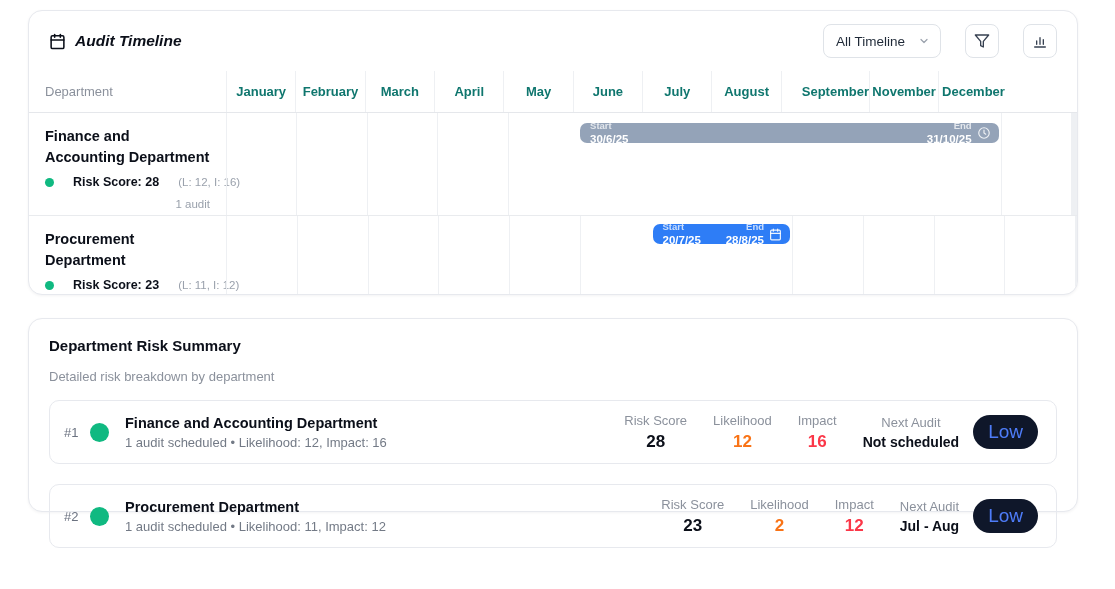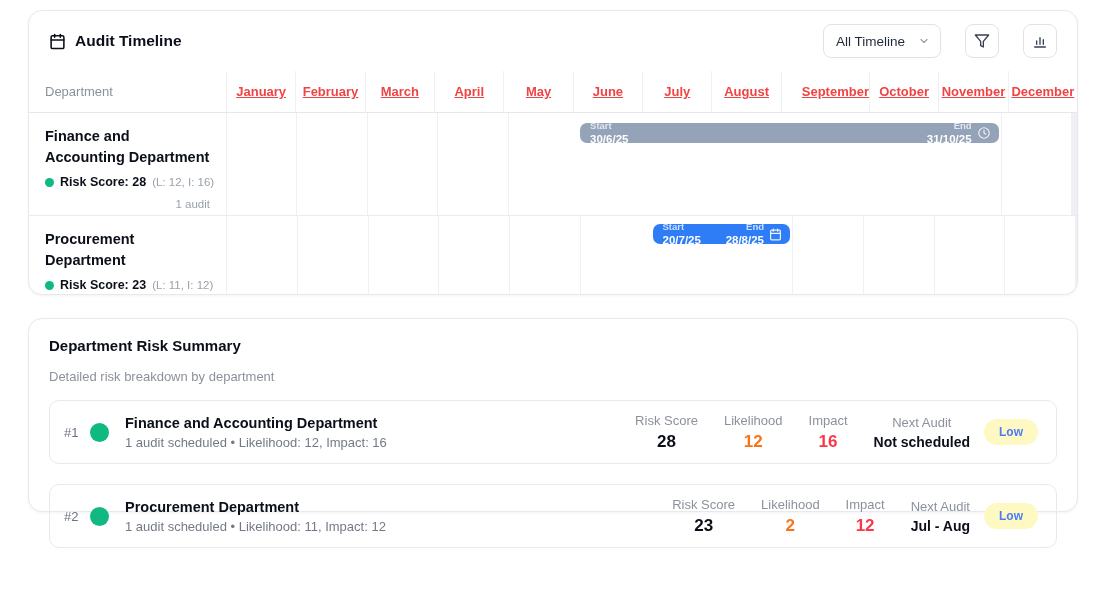--- a/index.html
+++ b/index.html
@@ -1,39 +1,39 @@
 <!DOCTYPE html>
 <html><head>
 <meta charset="utf-8">
 <style>
   * { margin:0; padding:0; box-sizing:border-box; }
   html,body { width:1115px; height:589px; background:#ffffff; font-family:"Liberation Sans", sans-serif; color:#111827; }
   .card { position:absolute; left:28px; width:1050px; background:#fff; border:1px solid #e7e9ee; border-radius:14px; box-shadow:0 1px 3px rgba(16,24,40,.05); }
   
   #timeline-card { top:10px; height:285px; overflow:hidden; }
   .tl-header { height:60px; display:flex; align-items:center; justify-content:space-between; padding:0 20px; }
-  .tl-title-wrap { display:flex; align-items:center; gap:9px; }
+  .tl-title-wrap { display:flex; align-items:center; gap:9px;font-style:italic; }
   .tl-title { font-size:15.5px; font-weight:700; color:#0b0f19; }
   .tl-controls { display:flex; align-items:center; gap:24px; }
   .select-box { display:flex; align-items:center; justify-content:space-between; width:118px; height:34px; border:1px solid #dfe3e8; border-radius:8px; padding:0 10px 0 12px; cursor:pointer; background:#fff; }
   .select-box span { font-size:13.5px; font-weight:500; color:#1f2937; }
   .icon-btn { width:34px; height:34px; border:1px solid #dfe3e8; border-radius:8px; background:#fff; display:flex; align-items:center; justify-content:center; cursor:pointer; }
   
   .tl-row { display:flex; width:100%; }
   .dept-col { width:197px; flex:0 0 197px; padding:0 16px; }
   .months-grid { flex:1; display:grid; grid-template-columns:repeat(12,1fr); position:relative; }
   .head-row { height:42px; border-bottom:1px solid #e5e7eb; }
   .head-row .dept-col { display:flex; align-items:center; }
   .dept-head-label { font-size:13px; color:#8b919c; font-weight:500; }
-  .month-head-cell { display:flex; align-items:center; justify-content:center; font-size:13px; font-weight:600; color:#ef4444; border-left:1px solid #eef0f3;text-decoration:underline; }
+  .month-head-cell { display:flex; align-items:center; justify-content:center; font-size:13px; font-weight:600; color:#0f766e; border-left:1px solid #eef0f3; }
   .month-cell { border-left:1px solid #eef0f3; }
   .body-row-1 { height:103px; border-bottom:1px solid #e9ebee; }
   .body-row-2 { height:80px; }
   .dept-name { font-size:14.5px; font-weight:700; color:#0b0f19; line-height:1.45; margin-top:13px; }
-  .risk-line { display:flex; align-items:center; gap:6px; margin-top:7px; white-space:nowrap;text-align:right; }
+  .risk-line { display:flex; align-items:center; gap:19px; margin-top:7px; white-space:nowrap;text-align:right; }
   .dot-sm { width:9px; height:9px; border-radius:50%; background:#10b981; flex:0 0 auto; }
   .risk-score-txt { font-size:12.5px; font-weight:700; color:#0b0f19; }
   .risk-li-txt { font-size:11.5px; color:#9aa1ac; }
   .audit-count { font-size:11.5px; color:#9aa1ac; margin-top:9px;text-align:right; }
   .gantt-bar { grid-row:1; align-self:start; height:20px; border-radius:7px; display:flex; align-items:center; justify-content:space-between; padding:0 8px 0 10px; margin:0 2px; cursor:pointer; }
   .bar-top-1 { margin-top:10px; }
   .bar-top-2 { margin-top:8px; }
   .bar-block { display:flex; flex-direction:column; justify-content:center; line-height:1.25; }
   .bar-block.right { text-align:right; }
   .bar-lbl { font-size:9.5px; font-weight:600; color:rgba(255,255,255,.75); }
@@ -49,21 +49,21 @@
   .dot-lg { width:19px; height:19px; border-radius:50%; background:#10b981; margin:0 16px 0 2px; flex:0 0 auto; }
   .sum-name { font-size:14.5px; font-weight:700; color:#0b0f19; }
   .sum-details { font-size:13px; color:#737a86; margin-top:4px; }
   .metrics { display:flex; align-items:center; margin-left:auto; gap:26px; }
   .metric { display:flex; flex-direction:column; align-items:center; gap:4px; }
   .metric-label { font-size:13px; color:#8b919c; }
   .metric-value { font-size:17px; font-weight:700; color:#0b0f19; }
   .metric-value.orange { color:#f97316; }
   .metric-value.red { color:#fb3748; }
   .metric.next-audit .metric-value { font-size:14px; }
-  .badge { background:#fef9c3; color:#4e7cf8; font-size:12px; font-weight:700; border-radius:999px; padding:6px 15px; margin-left:14px; }
+  .badge { background:#0f172a; color:#4e7cf8; font-size:19px; font-weight:400; border-radius:999px; padding:6px 15px; margin-left:14px; }
   svg { display:block; }
 </style>
 </head>
 <body>
 
 <div class="card" id="timeline-card">
   <div class="tl-header">
     <div class="tl-title-wrap">
       <span>
         <svg width="17" height="17" viewBox="0 0 24 24" fill="none" stroke="#0b0f19" stroke-width="2.2" stroke-linecap="round" stroke-linejoin="round">
@@ -111,21 +111,20 @@
     <div class="months-grid">
         <div class="month-head-cell" style="grid-row: 1;">January</div>
         <div class="month-head-cell" style="grid-row: 1;">February</div>
         <div class="month-head-cell" style="grid-row: 1;">March</div>
         <div class="month-head-cell" style="grid-row: 1;">April</div>
         <div class="month-head-cell" style="grid-row: 1;">May</div>
         <div class="month-head-cell" style="grid-row: 1;">June</div>
         <div class="month-head-cell" style="grid-row: 1;">July</div>
         <div class="month-head-cell" style="grid-row: 1;">August</div>
         <div class="month-head-cell" style="grid-row: 1; padding-left: 20px;">September</div>
-        <div class="month-head-cell" style="grid-row: 1;">October</div>
         <div class="month-head-cell" style="grid-row: 1;">November</div>
         <div class="month-head-cell" style="grid-row: 1;">December</div>
       </div>
   </div>
 
   <div class="tl-row body-row-1">
     <div class="dept-col">
       <div class="dept-name">Finance and Accounting Department</div>
       <div class="risk-line">
         <span class="dot-sm"></span>

